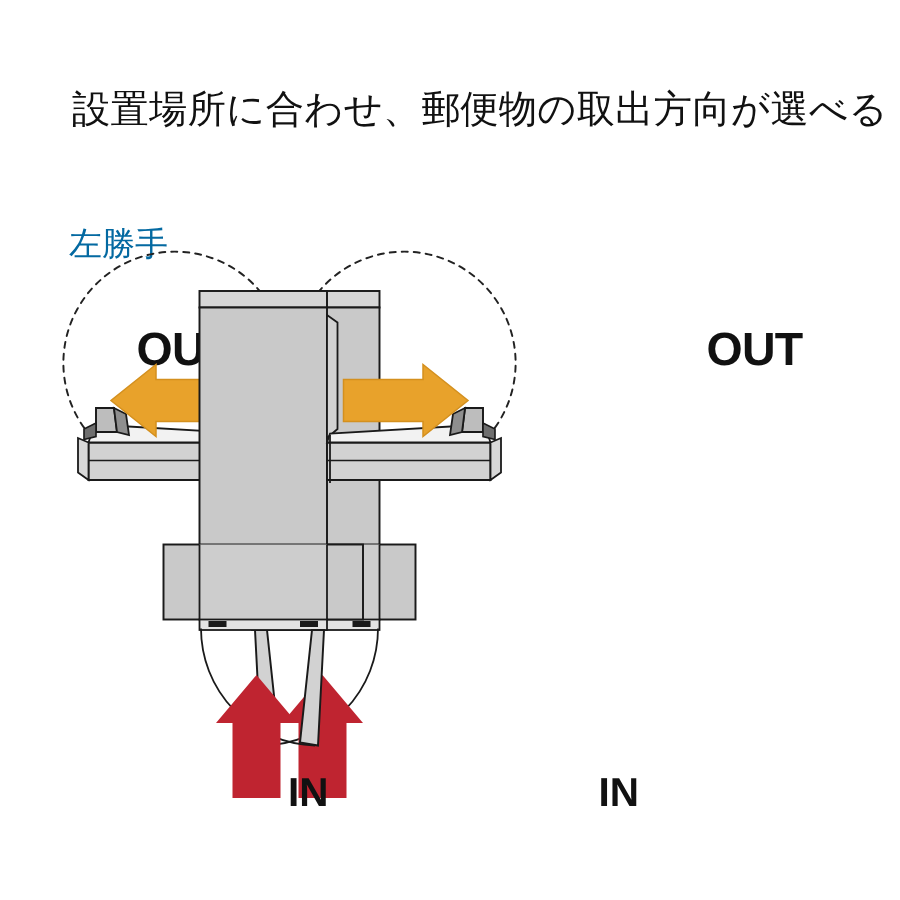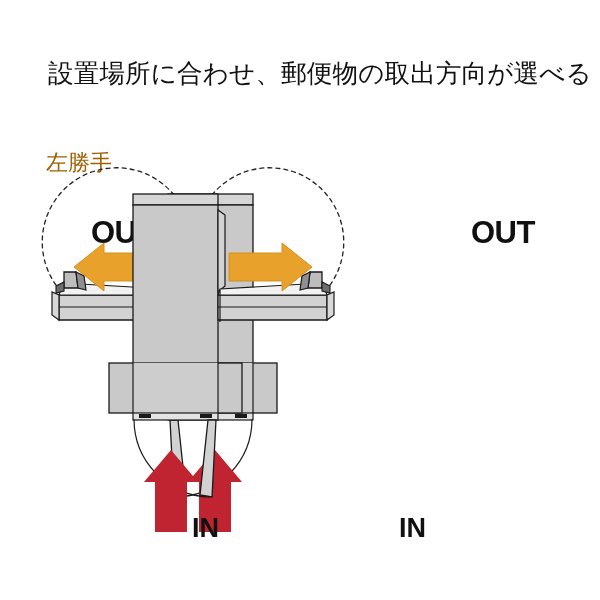--- a/index.html
+++ b/index.html
@@ -29,21 +29,21 @@
     font-size: 25.5px;
     line-height: 1.2;
     letter-spacing: 0.2px;
     color: #111111;
     white-space: nowrap;
     font-weight: 400;
   }
   .hand-label {
     position: absolute;
     font-size: 22px;
-    color: #a16207;
+    color: #0369a1;
     white-space: nowrap;
     font-weight: 400;
   }
   .hand-label.left  { left: 30px;  top: 148px; }
   .hand-label.right { left: 333px; top: 148px; }
   svg.fig { position: absolute; left: 0; top: 0; overflow: visible; }
   .io-text {
     font-family: "Liberation Sans", "DejaVu Sans", sans-serif;
     font-weight: bold;
     fill: #111111;

